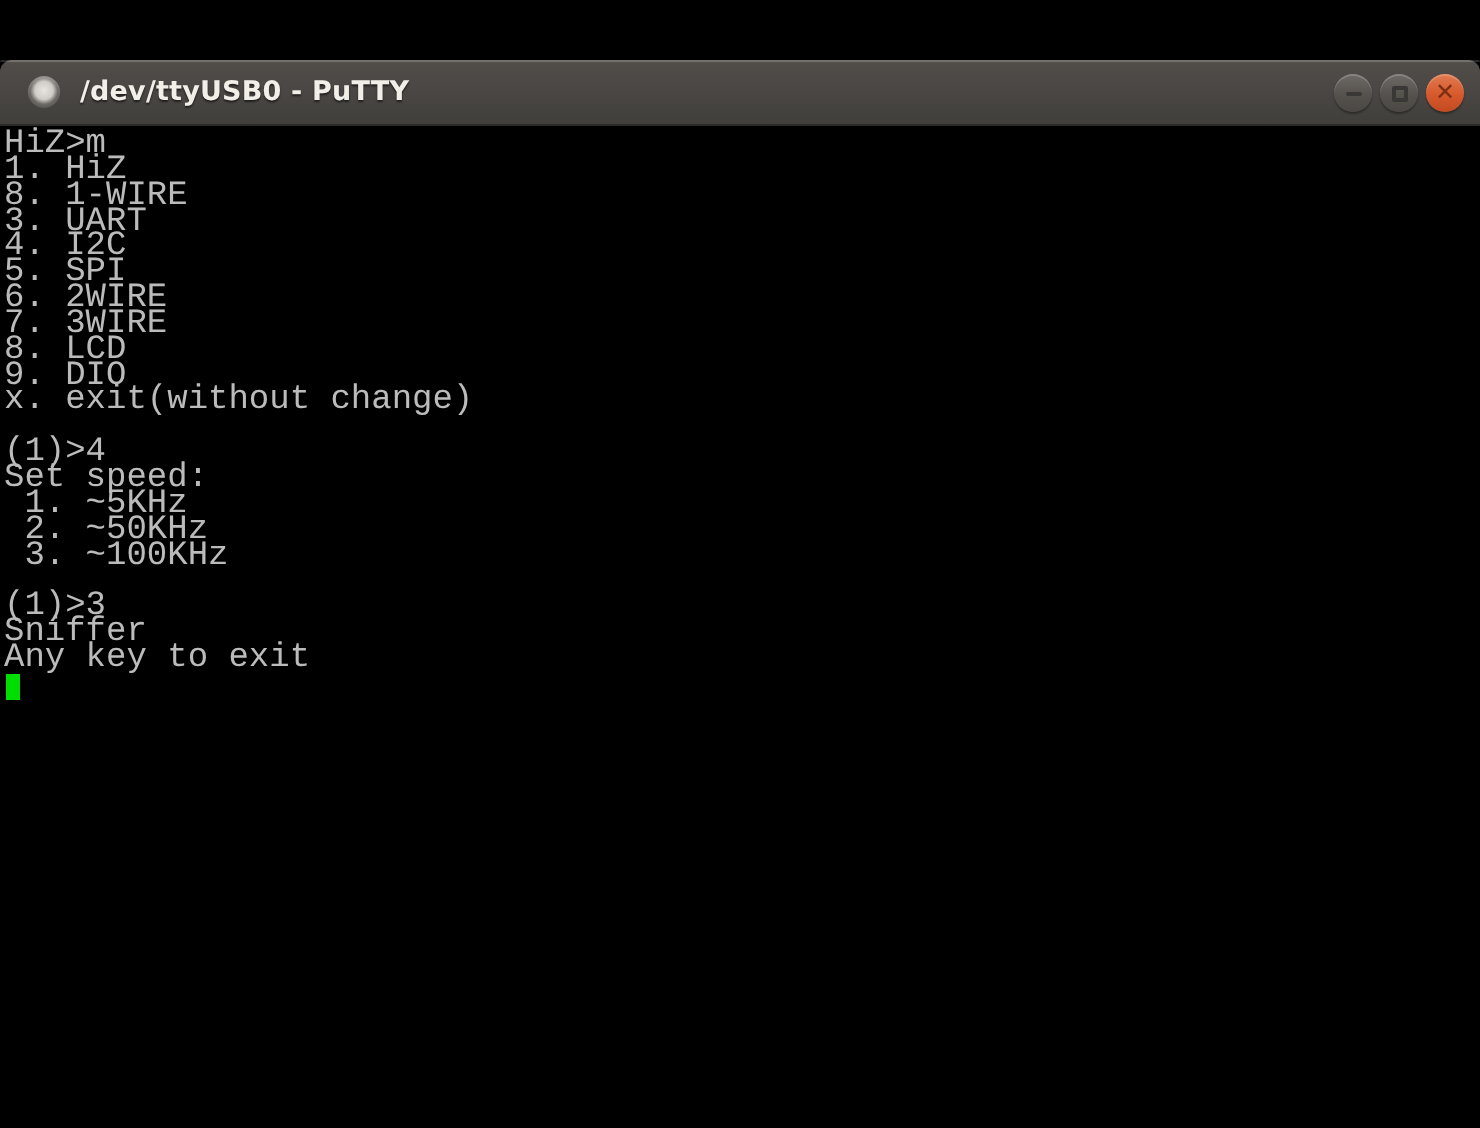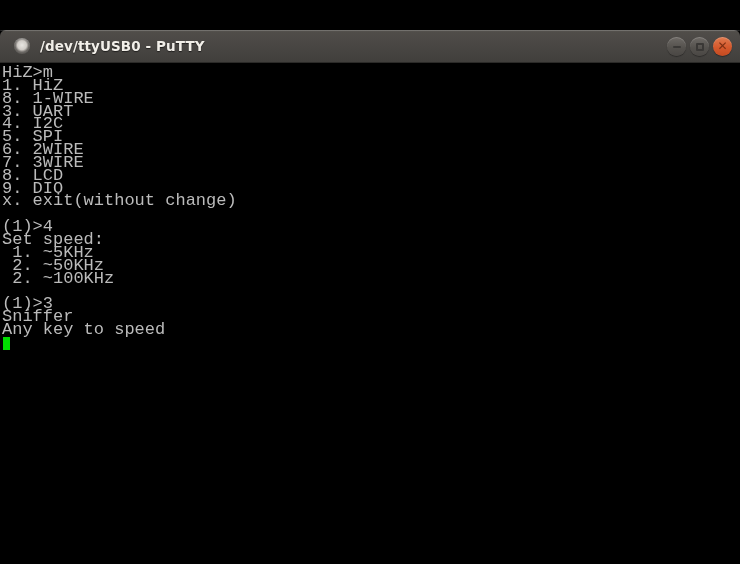--- a/index.html
+++ b/index.html
@@ -181,22 +181,22 @@
         <div class="term-line">6. 2WIRE</div>
         <div class="term-line">7. 3WIRE</div>
         <div class="term-line">8. LCD</div>
         <div class="term-line">9. DIO</div>
         <div class="term-line">x. exit(without change)</div>
         <div class="term-line blank">&nbsp;</div>
         <div class="term-line">(1)&gt;4</div>
         <div class="term-line">Set speed:</div>
         <div class="term-line"> 1. ~5KHz</div>
         <div class="term-line"> 2. ~50KHz</div>
-        <div class="term-line"> 2. ~100KHz</div>
+        <div class="term-line"> 3. ~100KHz</div>
         <div class="term-line blank">&nbsp;</div>
         <div class="term-line">(1)&gt;3</div>
         <div class="term-line">Sniffer</div>
-        <div class="term-line">Any key to speed</div>
+        <div class="term-line">Any key to exit</div>
       </div>
     <div id="cursor"></div>
   </div>
 
 </div>
 
 </body></html>

